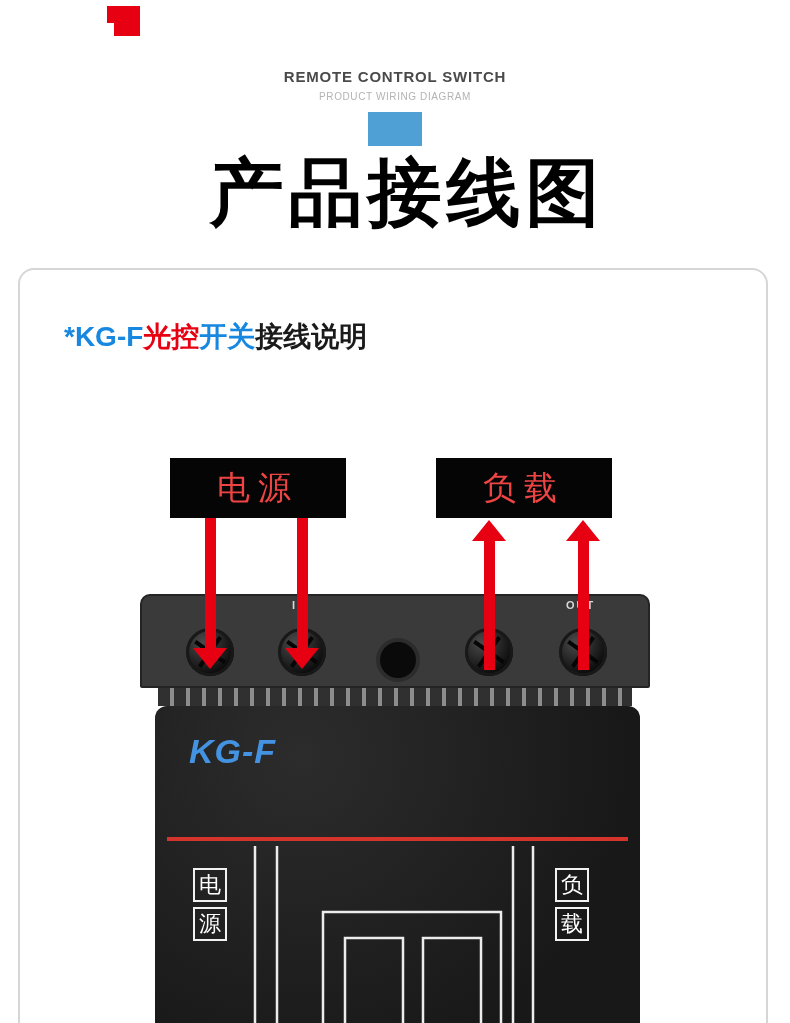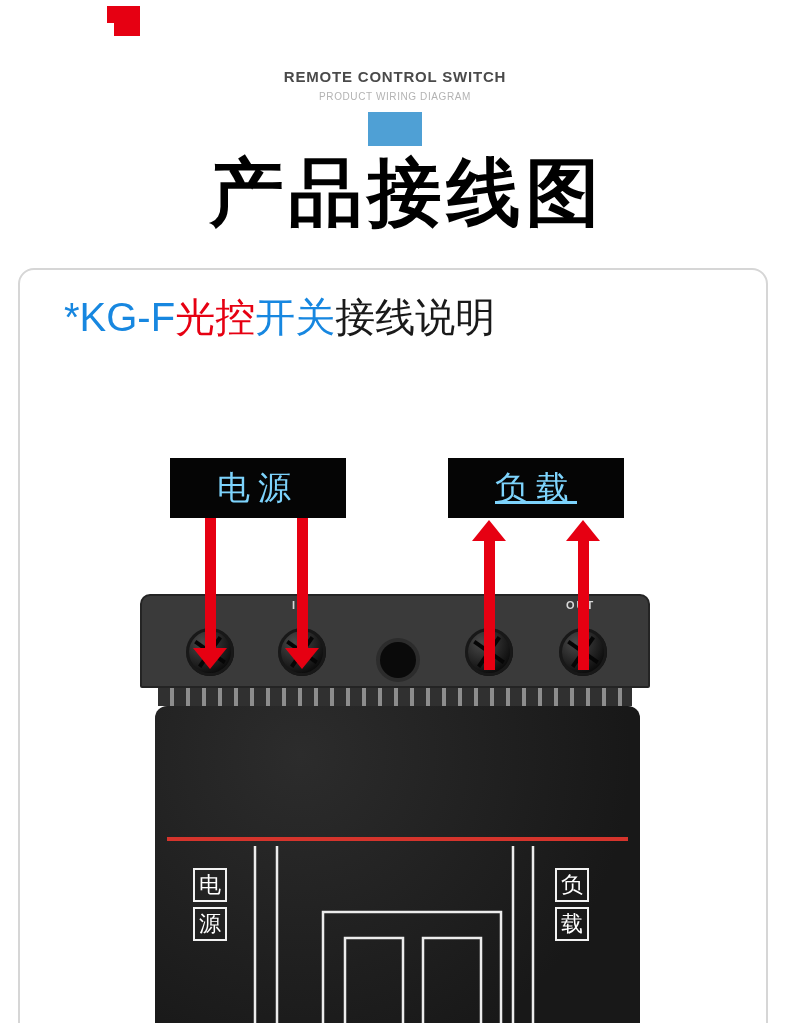--- a/index.html
+++ b/index.html
@@ -17,27 +17,27 @@
   .subtitle-en{position:absolute;left:0;top:85px;width:100%;text-align:center;
             font-size:10px;letter-spacing:.6px;color:#b3b3b3;}
   .blue-block{position:absolute;left:368px;top:106px;width:54px;height:34px;background:#4fa0d5;}
   .title-cn{position:absolute;left:0;top:138px;width:100%;margin:0;text-align:center;
             font-size:74px;font-weight:900;letter-spacing:5px;color:#000;padding-left:12px;}
 
   
   .card{position:absolute;left:18px;top:262px;width:750px;height:790px;
         border:2px solid #d6d6d6;border-radius:16px;background:#fff;box-sizing:border-box;}
 
-  .heading{position:absolute;left:64px;top:284px;font-size:40px;font-weight:normal;white-space:nowrap;}
+  .heading{position:absolute;left:64px;top:312px;font-size:28px;font-weight:bold;white-space:nowrap;}
   .h-blue{color:#1787e0;} .h-red{color:#e60012;} .h-dark{color:#1a1a1a;}
 
   
-  .label-box{position:absolute;top:452px;width:176px;height:60px;background:#050505;color:#7dd3fc;
+  .label-box{position:absolute;top:452px;width:176px;height:60px;background:#050505;color:#ef4444;
              display:flex;align-items:center;justify-content:center;font-size:33px;letter-spacing:8px;}
-  .label-box.power{left:170px;} .label-box.load{left:448px;text-decoration:underline;}
+  .label-box.power{left:170px;} .label-box.load{left:436px;}
 
   
   .arrow{position:absolute;width:34px;display:flex;flex-direction:column;align-items:center;z-index:6;}
   .arrow .shaft{width:11px;background:#e60012;}
   .head-down{width:0;height:0;border-left:17px solid transparent;border-right:17px solid transparent;
              border-top:21px solid #e60012;}
   .head-up{width:0;height:0;border-left:17px solid transparent;border-right:17px solid transparent;
            border-bottom:21px solid #e60012;}
   .arrow.a1{left:193px;top:512px;} .arrow.a2{left:285px;top:512px;}
   .arrow.a3{left:472px;top:514px;} .arrow.a4{left:566px;top:514px;}
@@ -130,20 +130,21 @@
     <div class="screw s1"></div>
     <div class="screw s2"></div>
     <div class="screw s3"></div>
     <div class="screw s4"></div>
     <div class="center-hole"></div>
   </div>
 
   <div class="vents"></div>
 
   <div class="device-body">
+    <div class="body-model">KG-F</div>
     <div class="red-line"></div>
     <div class="schematic">
       <svg width="485" height="190" viewBox="0 0 485 190">
         <g stroke="#ececec" stroke-width="2.5" fill="none">
           <path d="M100 0 V190"></path>
           <path d="M122 0 V190"></path>
           <rect x="168" y="66" width="178" height="140"></rect>
           <rect x="190" y="92" width="58" height="120"></rect>
           <rect x="268" y="92" width="58" height="120"></rect>
           <path d="M358 0 V190"></path>

